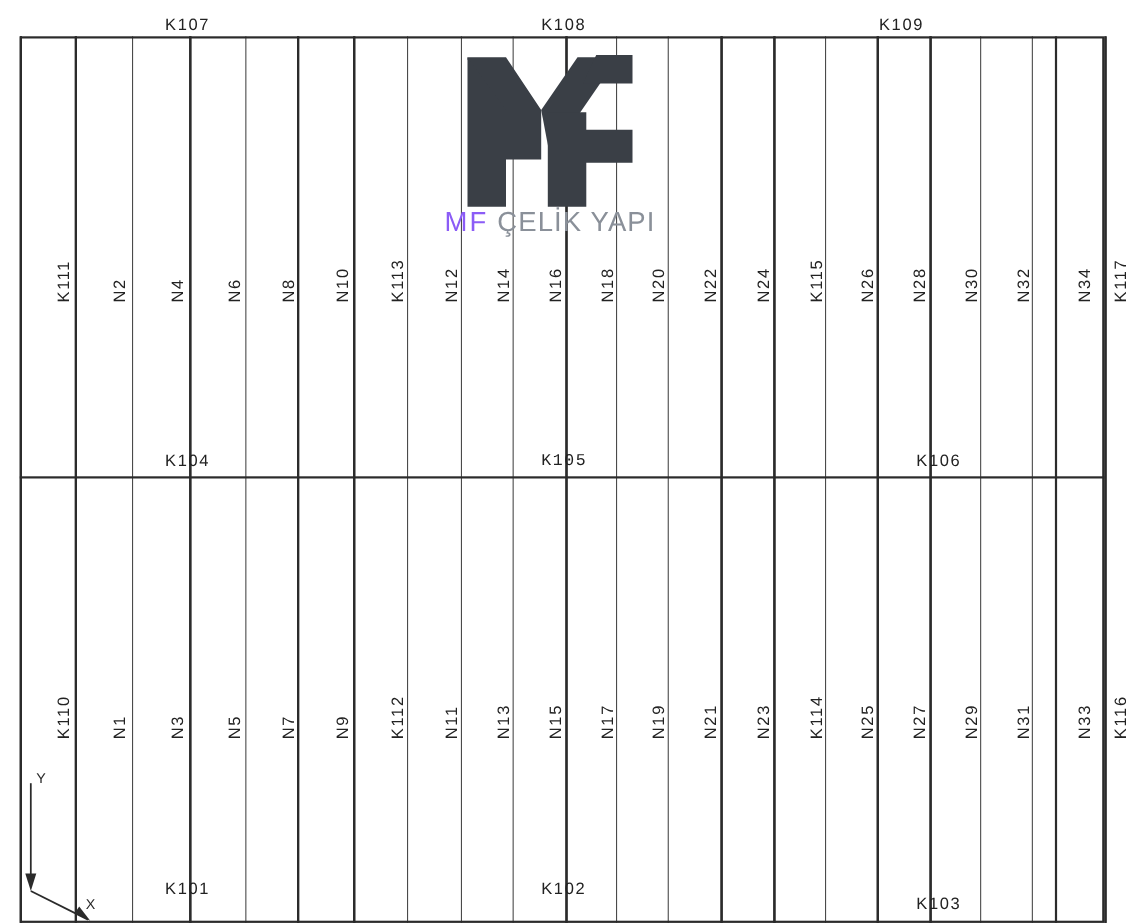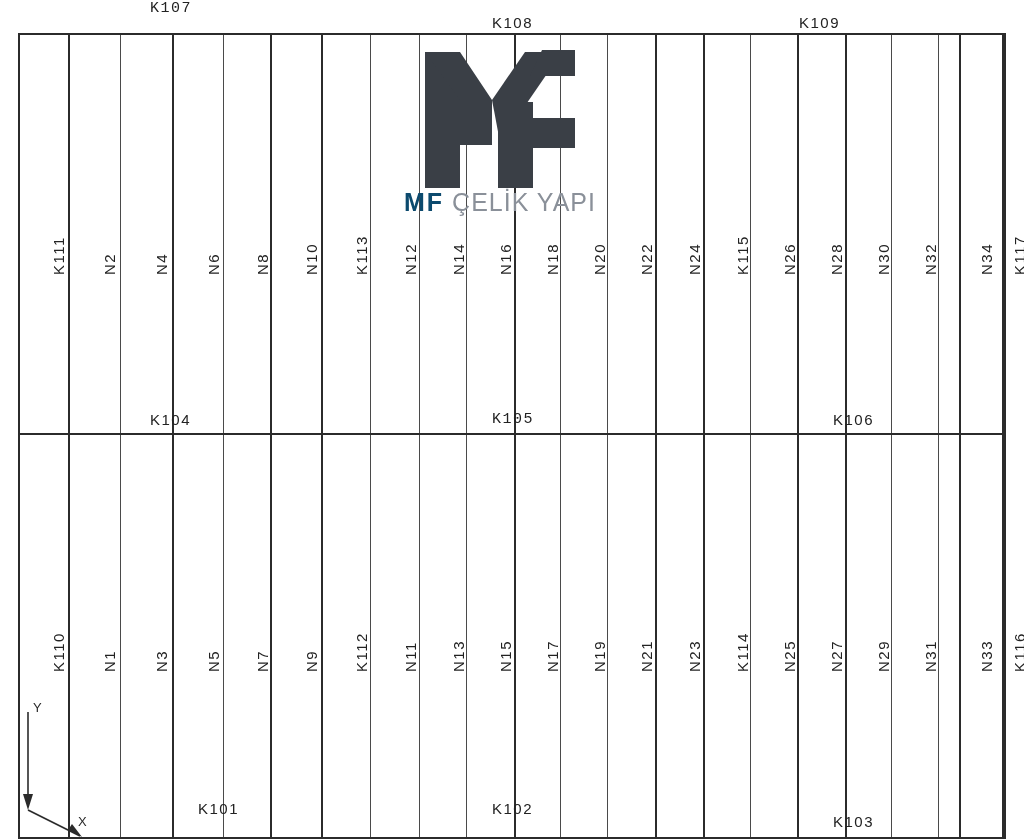--- a/index.html
+++ b/index.html
@@ -96,22 +96,22 @@
     left: 0px;
     top: 148px;
     width: 260px;
     text-align: center;
     font-family: "Liberation Sans", sans-serif;
     font-size: 25px;
     letter-spacing: 1px;
     color: #8a9099;
   }
   .logo .wordmark b {
-    color: #0c4a6e;
-    font-weight: 700;
+    color: #8b5cf6;
+    font-weight: 400;
     letter-spacing: 2px;
   }
 </style>
 </head>
 <body>
 
 <div id="sheet">
 
   <div id="vlines">
       <div class="vline heavy" style="left: 18px;"></div>
@@ -146,27 +146,27 @@
       <div class="vline heavy" style="left: 797px;"></div>
       <div class="vline heavy" style="left: 845px;"></div>
       <div class="vline heavy" style="left: 959px;"></div>
       <div class="vline heavy" style="left: 1004px;"></div>
     </div>
 
   <div class="frame-outer"></div>
   <div class="mid-line"></div>
 
   <div id="hlabels">
-      <div class="hlabel" style="left: 150px; top: 0; font-family: Liberation Mono, monospace;">K107</div>
+      <div class="hlabel" style="left: 150px; top: 14px;">K107</div>
       <div class="hlabel" style="left: 492px; top: 14px;">K108</div>
       <div class="hlabel" style="left: 799px; top: 14px;">K109</div>
       <div class="hlabel" style="left: 150px; top: 411px;">K104</div>
       <div class="hlabel" style="left: 492px; top: 411px; font-family: Liberation Mono, monospace;">K105</div>
       <div class="hlabel" style="left: 833px; top: 411px;">K106</div>
-      <div class="hlabel" style="left: 150px; top: 800px; margin-left: 48px;">K101</div>
+      <div class="hlabel" style="left: 150px; top: 800px;">K101</div>
       <div class="hlabel" style="left: 492px; top: 800px;">K102</div>
       <div class="hlabel" style="left: 833px; top: 800px; margin-top: 13px;">K103</div>
     </div>
   <div id="vlabels">
       <div class="vlabel" style="left: 50px; top: 275px;">K111</div>
       <div class="vlabel" style="left: 101px; top: 275px;">N2</div>
       <div class="vlabel" style="left: 153px; top: 275px;">N4</div>
       <div class="vlabel" style="left: 204.5px; top: 275px;">N6</div>
       <div class="vlabel" style="left: 253.5px; top: 275px;">N8</div>
       <div class="vlabel" style="left: 302.5px; top: 275px;">N10</div>

